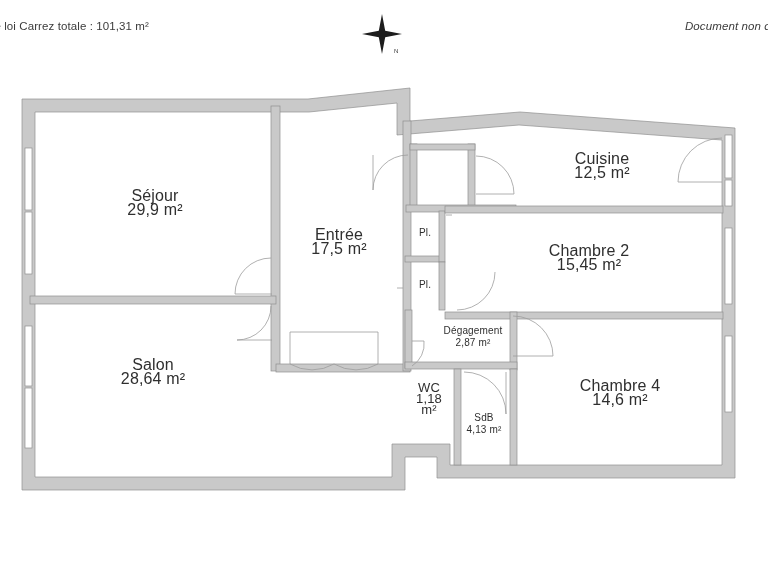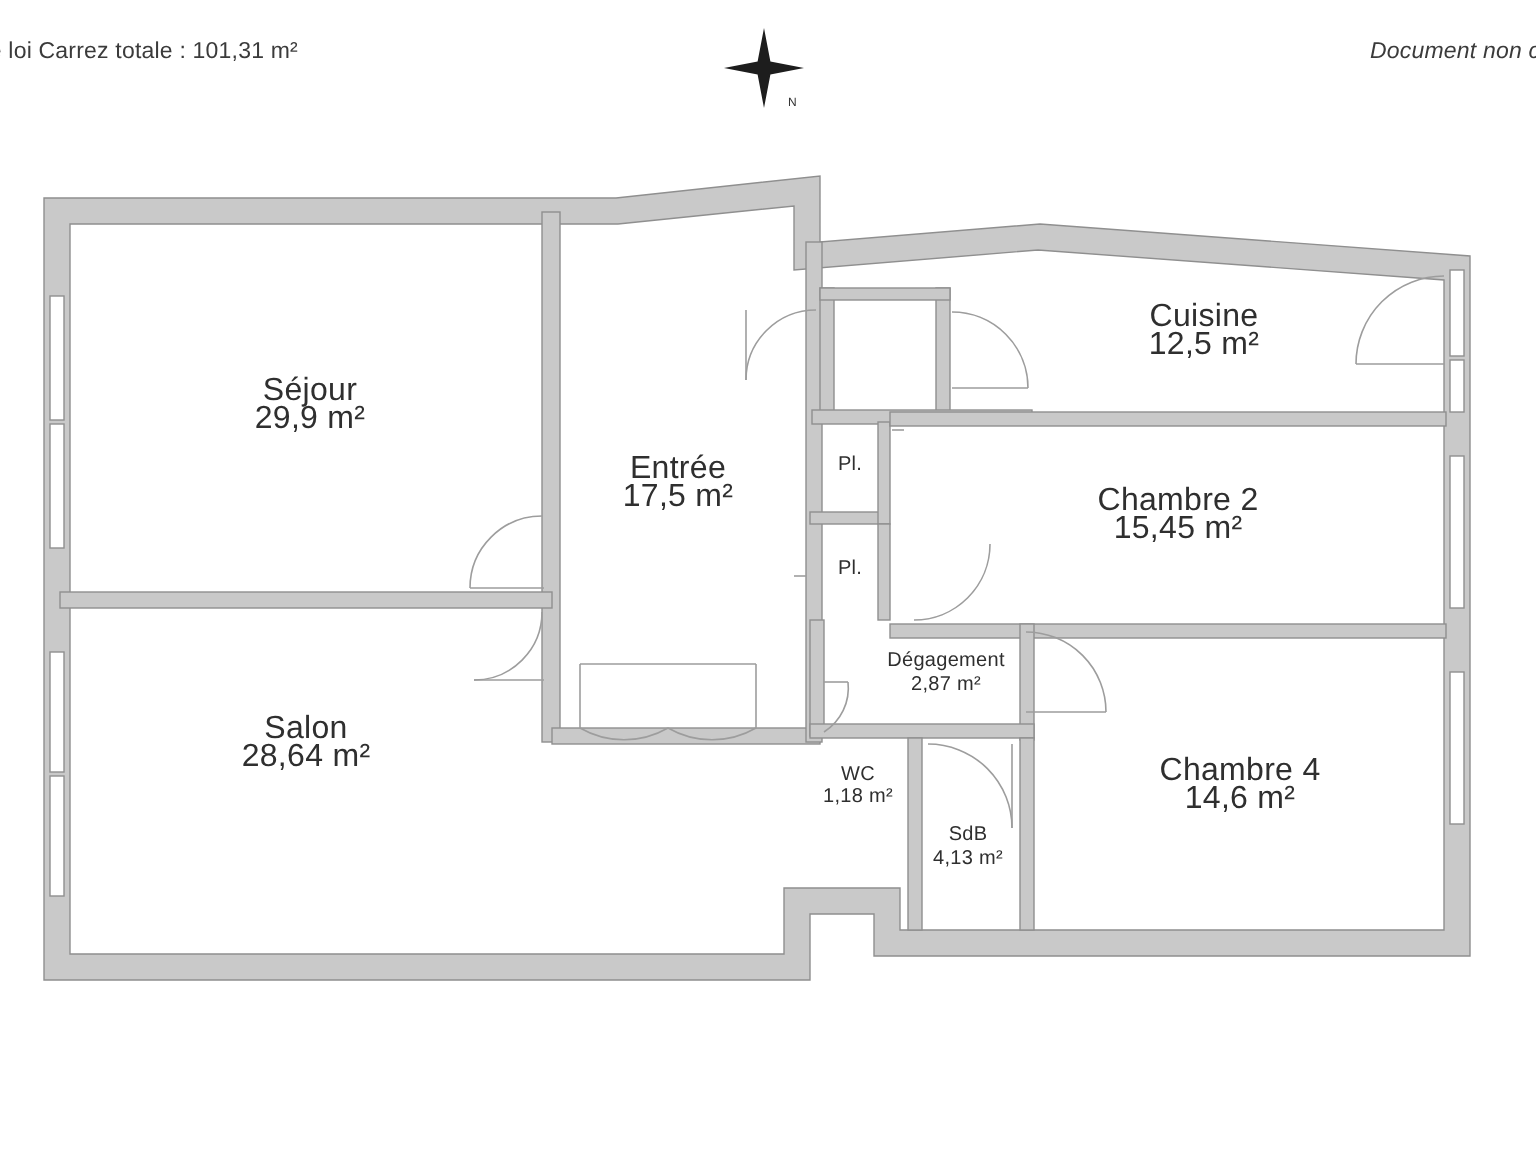--- a/index.html
+++ b/index.html
@@ -57,21 +57,21 @@
     line-height: 13.5px;
     color: #2f2f2f;
     white-space: nowrap;
     letter-spacing: 0.15px;
   }
   .room-label.small {
     font-size: 10px;
     line-height: 12px;
   }
   .room-label.tiny {
-    font-size: 10px;
+    font-size: 13px;
     line-height: 11px;
     white-space: normal;
   }
   .room-label .nm { display: block; }
   .room-label .ar { display: block; }
 </style>
 </head>
 <body>
 
 <div id="plan-root">

